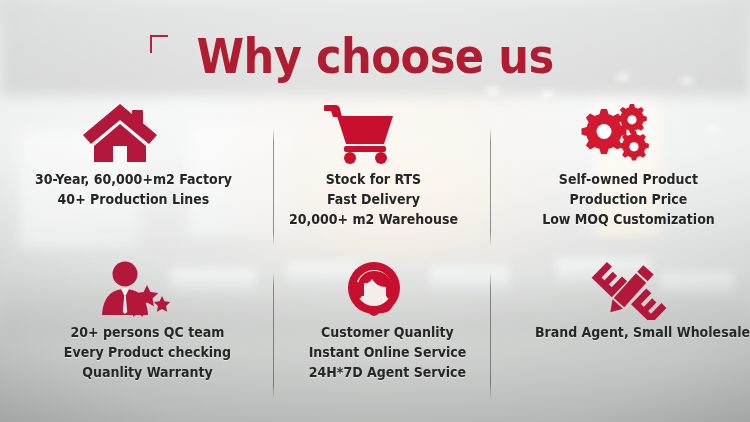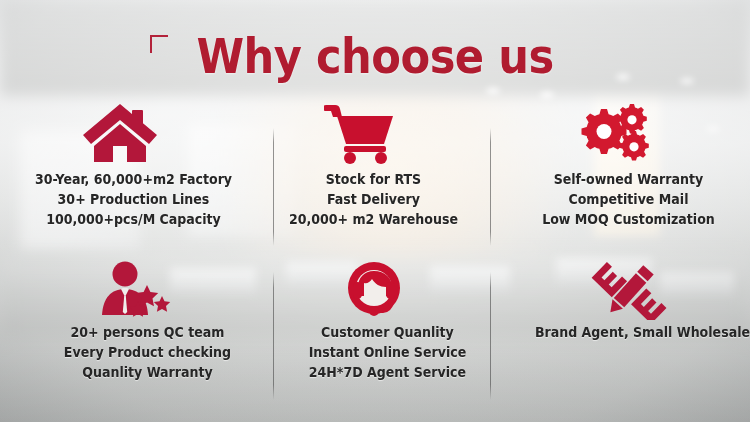--- a/index.html
+++ b/index.html
@@ -190,22 +190,21 @@
         <svg width="76" height="62" viewBox="0 0 76 62" aria-hidden="true">
           <g fill="#b3173a">
             <rect x="50" y="8" width="11" height="20" rx="1"></rect>
             <path d="M38 2 L75 33 L67 42 L38 18 L9 42 L1 33 Z"></path>
             <path d="M38 22 L64 44 L64 60 L45 60 L45 44 L31 44 L31 60 L12 60 L12 44 Z"></path>
           </g>
         </svg>
       </div>
       <div class="lines">
         <div>30-Year, 60,000+m2 Factory</div>
-        <div>30+ Production Lines</div>
-        <div>100,000+pcs/M Capacity</div>
+        <div>40+ Production Lines</div>
       </div>
     </div>
 
     <div class="cell">
       <div class="icon-wrap">
         <svg width="72" height="62" viewBox="0 0 72 62" aria-hidden="true">
           <g fill="#c8102e">
             <path d="M2 3 h9 a5 5 0 0 1 5 4 l2 8 h-9 l-2 -6 h-5 a3 3 0 0 1 0 -6 Z"></path>
             <path d="M13 14 h56 l-9 28 h-38 Z"></path>
             <rect x="20" y="44" width="42" height="6" rx="2"></rect>
@@ -231,22 +230,22 @@
 
             <path d="M53 3 l4 0 1 3.4 a11 11 0 0 1 3 1.3 l3.1-1.8 2.8 2.8 -1.8 3.1 a11 11 0 0 1 1.3 3 l3.4 1 0 4 -3.4 1 a11 11 0 0 1 -1.3 3 l1.8 3.1 -2.8 2.8 -3.1-1.8 a11 11 0 0 1 -3 1.3 l-1 3.4 -4 0 -1-3.4 a11 11 0 0 1 -3-1.3 l-3.1 1.8 -2.8-2.8 1.8-3.1 a11 11 0 0 1 -1.3-3 l-3.4-1 0-4 3.4-1 a11 11 0 0 1 1.3-3 L42.9 8.7 l2.8-2.8 3.1 1.8 a11 11 0 0 1 3-1.3 Z"></path>
             <circle cx="55" cy="18.8" r="4.6" fill="#ffffff"></circle>
 
             <path d="M55 30 l4 0 1 3.4 a11 11 0 0 1 3 1.3 l3.1-1.8 2.8 2.8 -1.8 3.1 a11 11 0 0 1 1.3 3 l3.4 1 0 4 -3.4 1 a11 11 0 0 1 -1.3 3 l1.8 3.1 -2.8 2.8 -3.1-1.8 a11 11 0 0 1 -3 1.3 l-1 3.4 -4 0 -1-3.4 a11 11 0 0 1 -3-1.3 l-3.1 1.8 -2.8-2.8 1.8-3.1 a11 11 0 0 1 -1.3-3 l-3.4-1 0-4 3.4-1 a11 11 0 0 1 1.3-3 l-1.8-3.1 2.8-2.8 3.1 1.8 a11 11 0 0 1 3-1.3 Z"></path>
             <circle cx="57" cy="45.8" r="4.6" fill="#ffffff"></circle>
           </g>
         </svg>
       </div>
       <div class="lines">
-        <div>Self-owned Warranty</div>
-        <div>Competitive Mail</div>
+        <div>Self-owned Product</div>
+        <div>Production Price</div>
         <div>Low MOQ Customization</div>
       </div>
     </div>
 
     <div class="cell r2">
       <div class="icon-wrap">
         <svg width="74" height="58" viewBox="0 0 74 58" aria-hidden="true">
           <g fill="#b3173a">
             <circle cx="28" cy="13" r="12.5"></circle>
             <path d="M28 28 C14 28 6 37 5 54 l46 0 C50 37 42 28 28 28 Z"></path>

